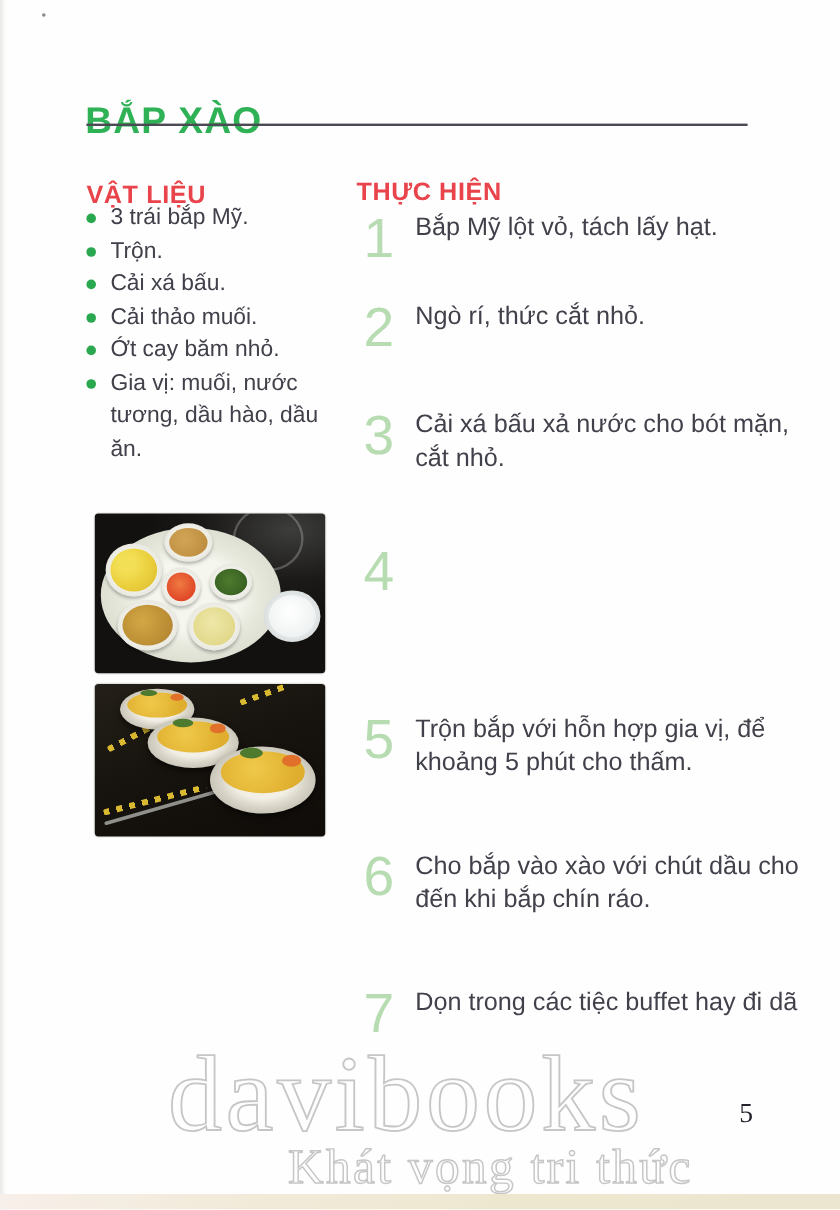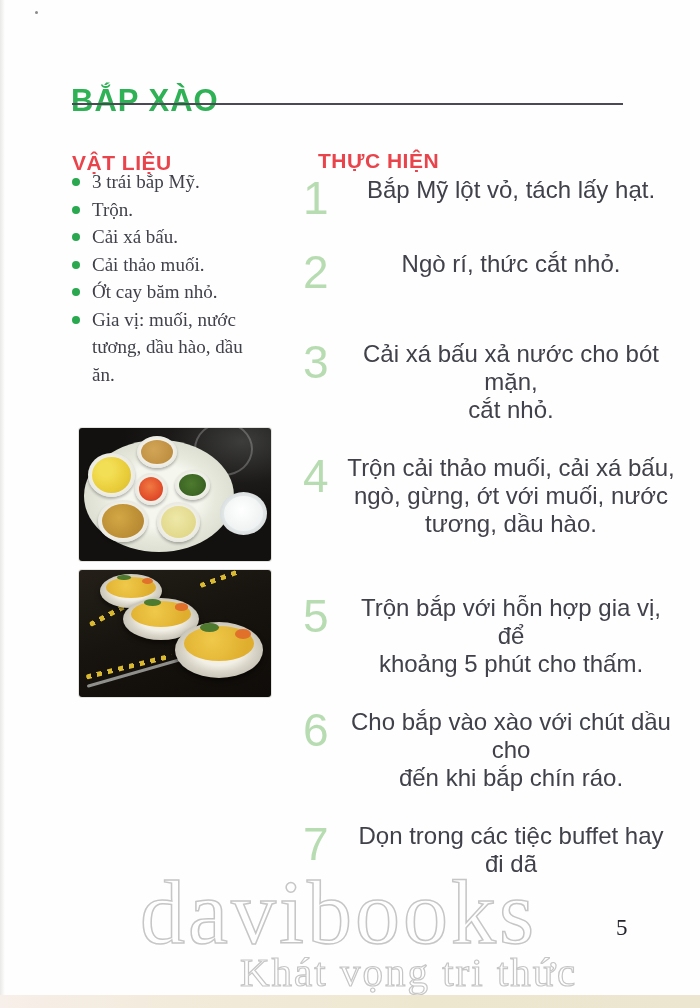--- a/index.html
+++ b/index.html
@@ -17,36 +17,36 @@
 
   .page-title{
     position:absolute;left:71px;top:60px;
     font-size:31px;line-height:40px;letter-spacing:1px;
     color:var(--title-green,#2fb155);
   }
   .title-rule{position:absolute;left:72px;top:103px;width:551px;height:2px;background:var(--rule,#4b4a54);}
 
   .col-heading{position:absolute;font-size:21px;letter-spacing:.5px;color:var(--heading-red,#e9434b);}
   .h-ingredients{left:72px;top:134px;}
-  .h-steps{left:318px;top:132px;}
+  .h-steps{left:297px;top:132px;}
 
   .ingredients{position:absolute;left:70px;top:168px;width:225px;list-style:none;margin:0;padding:0;}
-  .ingredients li{position:relative;padding-left:22px;margin:0;font-family:Liberation Serif, serif;}
+  .ingredients li{position:relative;padding-left:22px;margin:0;}
   .bullet{position:absolute;left:2px;top:10px;width:8px;height:8px;border-radius:50%;
     background:var(--bullet-green,#2aa84f);}
   .li-line{display:block;font-size:19px;line-height:27.5px;color:var(--body-text,#40414a);}
 
   .step{position:absolute;left:303px;display:flex;}
   .step-number{
     width:34px;flex:none;
     font-size:46px;line-height:46px;margin-top:5px;
     color:var(--step-number-green,#b7dcb1);
   }
   .step-text{width:330px;margin:6px 0 0 9px;}
-  .step-line{display:block;font-size:24px;line-height:28px;color:var(--body-text,#40414a);text-align:center;}
+  .step-line{display:block;font-size:21px;line-height:28px;color:var(--body-text,#40414a);}
 
   
   .photo{position:absolute;left:79px;width:192px;border-radius:3px;overflow:hidden;
     box-shadow:0 0 0 1px #e3e3df;}
   .photo-1{top:428px;height:133px;
     background:radial-gradient(120px 70px at 85% 10%, #3d3d3b, #1b1a18 60%, #121110);}
   .photo-2{top:570px;height:127px;
     background:linear-gradient(160deg,#242019 0%, #17130e 45%, #0f0c09 100%);}
   .ph{position:absolute;border-radius:50%;}
   .plate{left:5px;top:12px;width:150px;height:112px;
@@ -155,25 +155,20 @@
   </div>
   <div class="step" style="top:334px">
     <span class="step-number">3</span>
     <p class="step-text">
       <span class="step-line">Cải xá bấu xả nước cho bót mặn,</span>
       <span class="step-line">cắt nhỏ.</span>
     </p>
   </div>
   <div class="step" style="top:448px">
     <span class="step-number">4</span>
-    <p class="step-text">
-      <span class="step-line">Trộn cải thảo muối, cải xá bấu,</span>
-      <span class="step-line">ngò, gừng, ớt với muối, nước</span>
-      <span class="step-line">tương, dầu hào.</span>
-    </p>
   </div>
   <div class="step" style="top:588px">
     <span class="step-number">5</span>
     <p class="step-text">
       <span class="step-line">Trộn bắp với hỗn hợp gia vị, để</span>
       <span class="step-line">khoảng 5 phút cho thấm.</span>
     </p>
   </div>
   <div class="step" style="top:702px">
     <span class="step-number">6</span>

